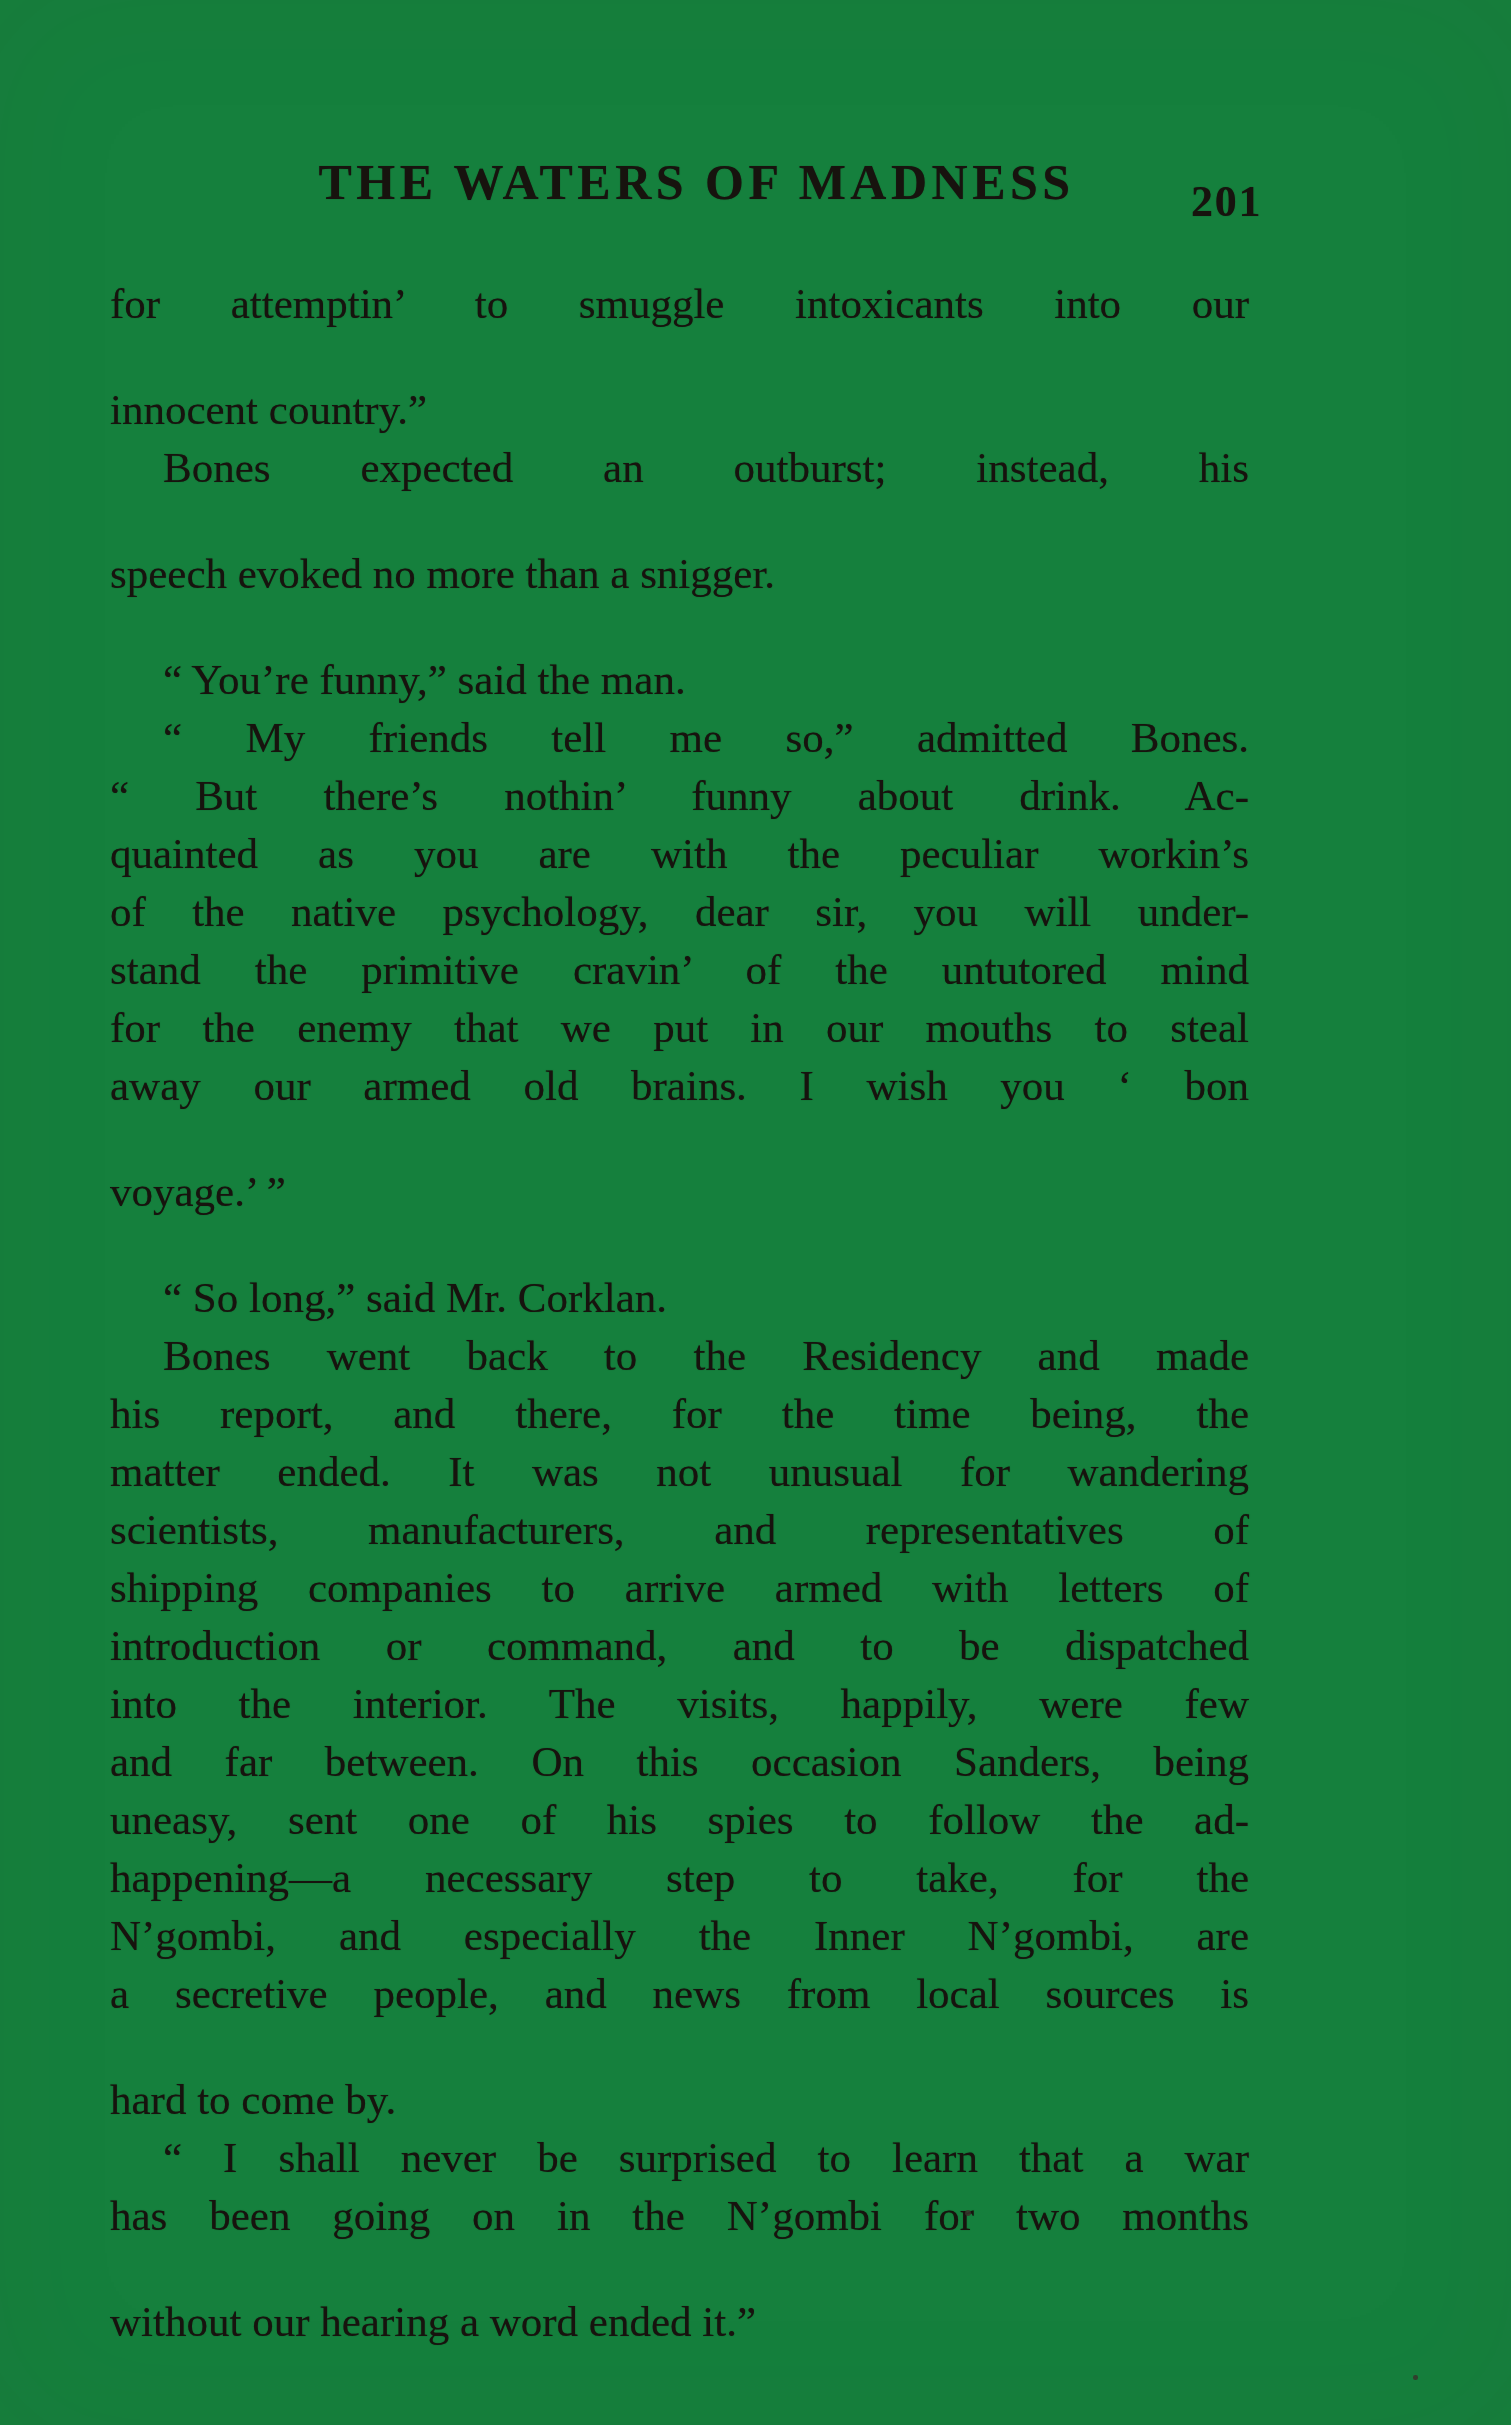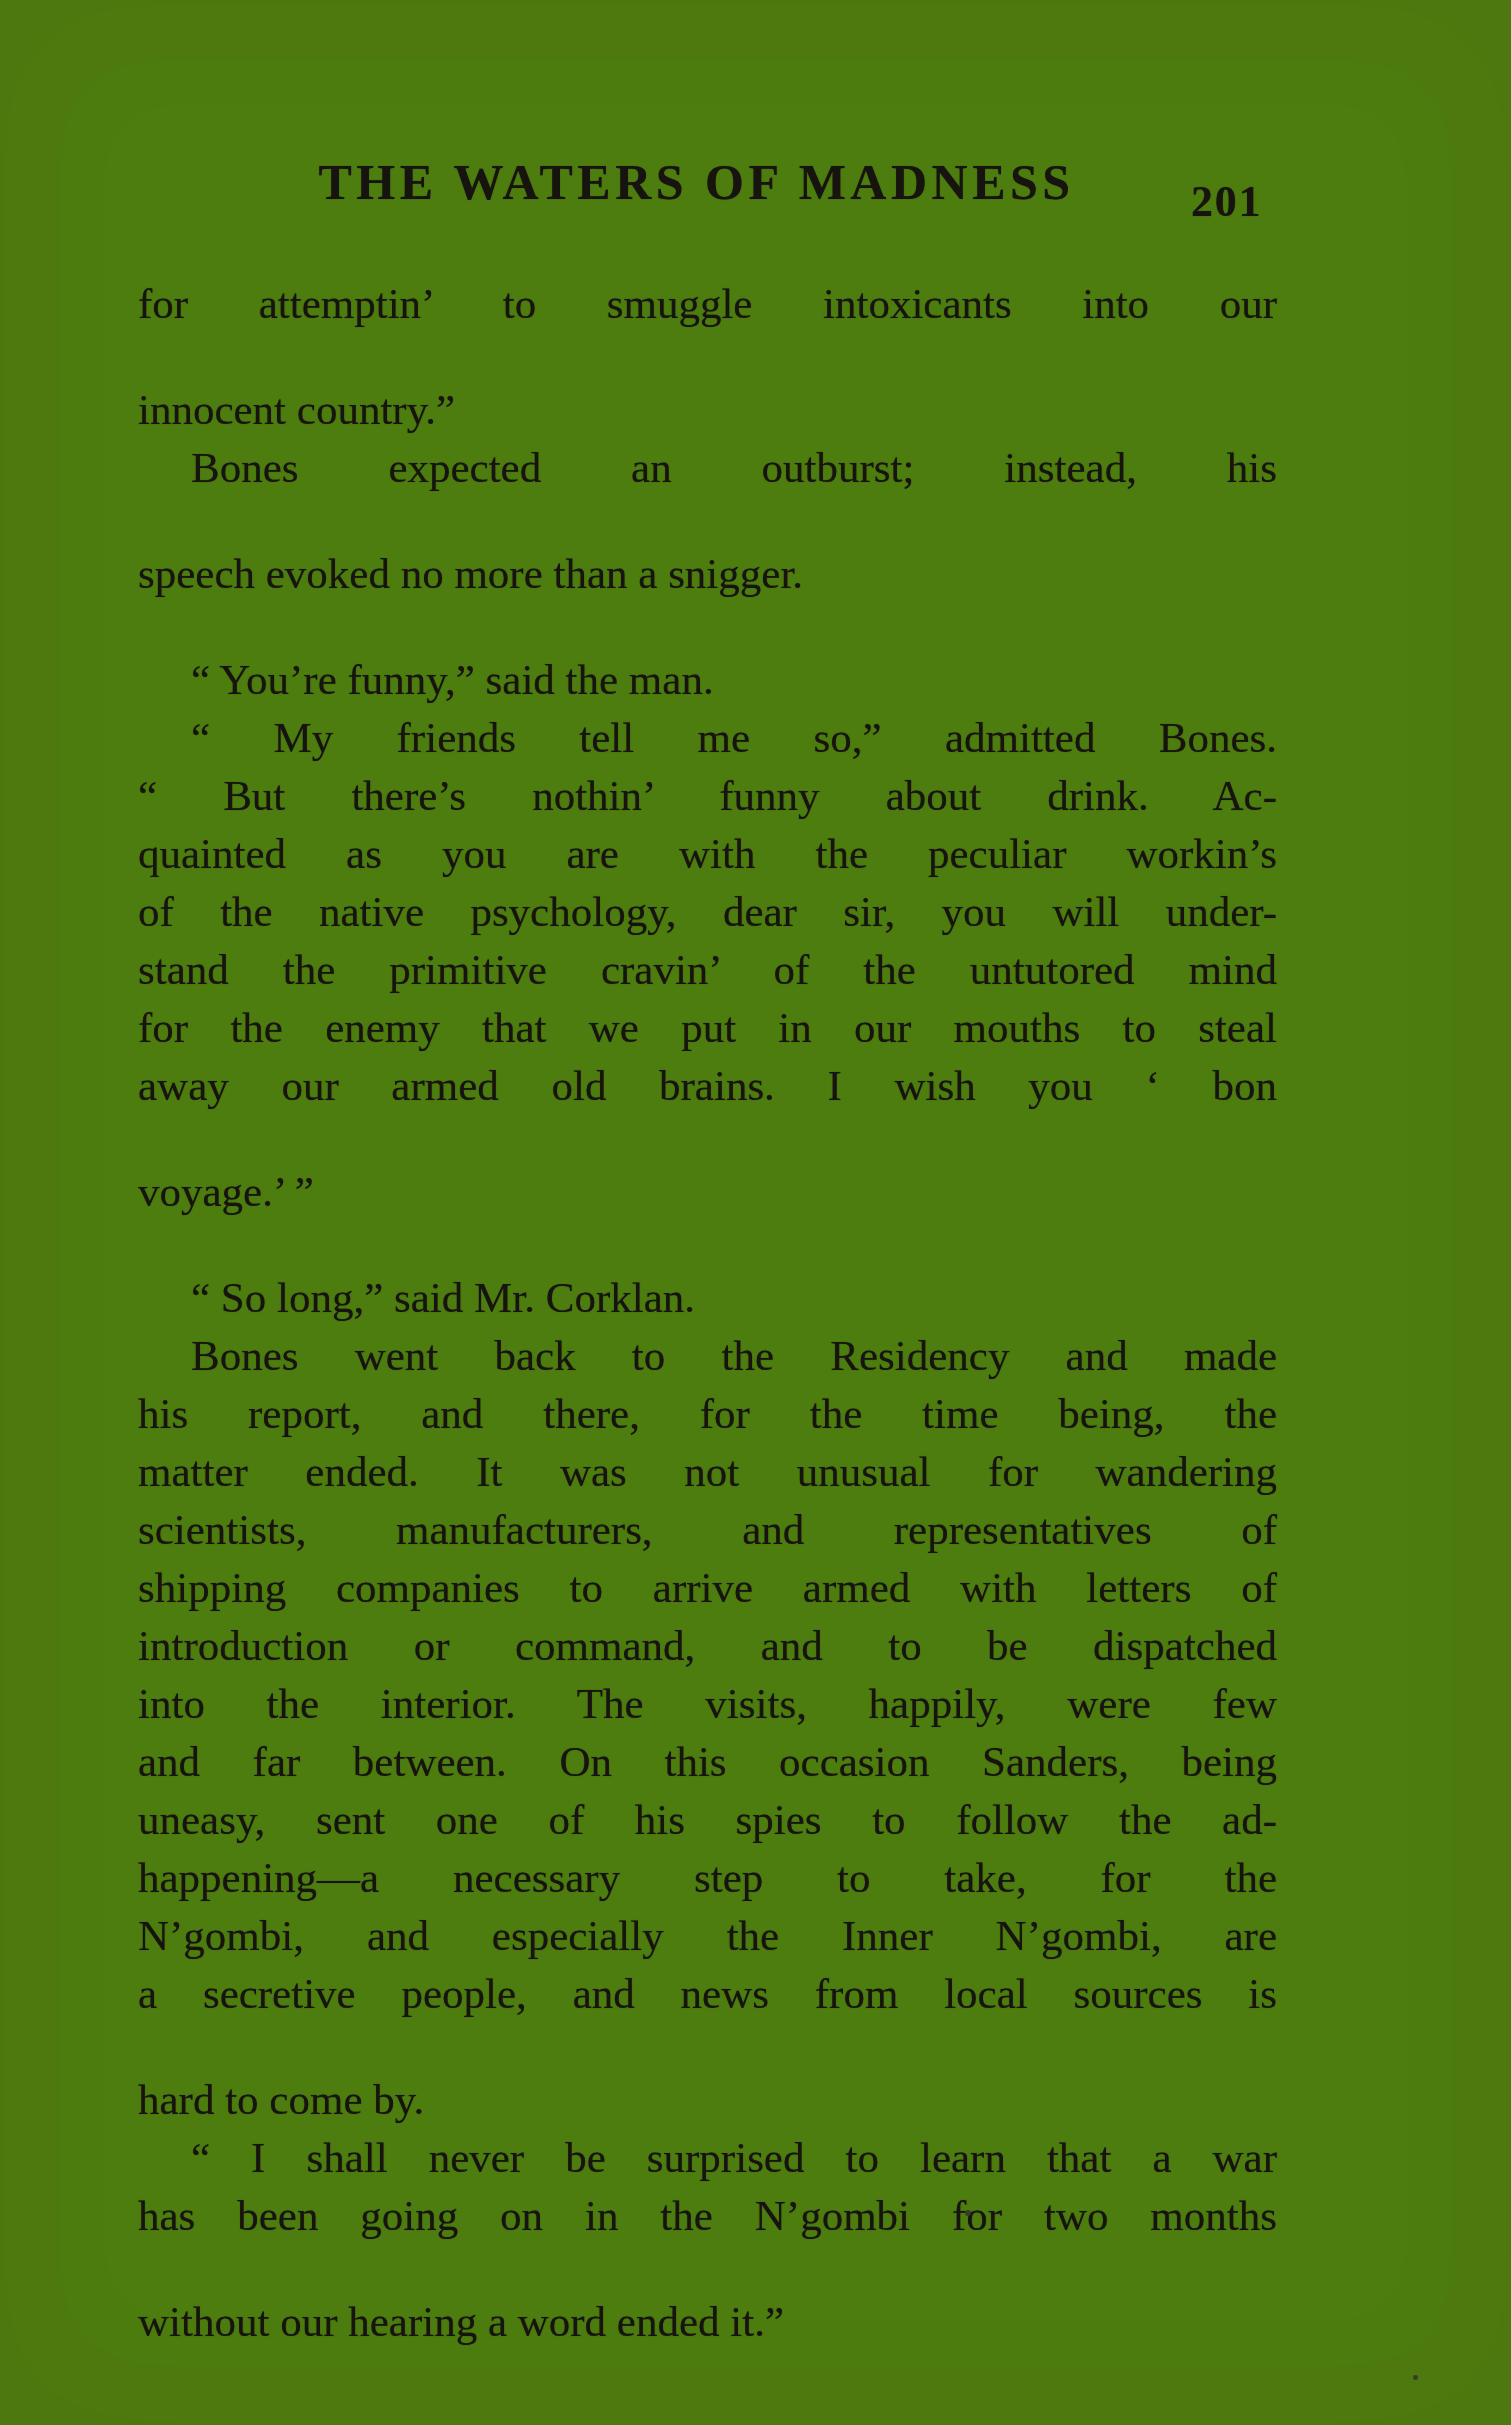--- a/index.html
+++ b/index.html
@@ -5,21 +5,21 @@
   html, body {
     margin: 0;
     padding: 0;
     background: #d8d5cf;
   }
   .page {
     position: relative;
     width: 1511px;
     height: 2426px;
     margin: 0 auto;
-    background: #4d7c0f;
+    background: #15803d;
     box-shadow: inset 0 0 145px rgba(60,50,30,0.06);
     font-family: "Liberation Serif", serif;
     color: #17130e;
     overflow: hidden;
   }
   .header {
     position: absolute;
     top: 153px;
     left: 127px;
     width: 1139px;
@@ -38,21 +38,21 @@
     right: 3.6px;
     top: 23px;
     font-size: 44px;
     font-weight: bold;
     letter-spacing: 1.8px;
     text-shadow: 0 0 0.9px rgba(20,16,10,0.55);
   }
   .body-text {
     position: absolute;
     top: 275px;
-    left: 138px;
+    left: 110px;
     width: 1139px;
     font-size: 43px;
     line-height: 58px;
     text-shadow: 0 0 0.9px rgba(20,16,10,0.5);
   }
   .line {
     text-align: justify;
     text-align-last: justify;
   }
   .line.last {

